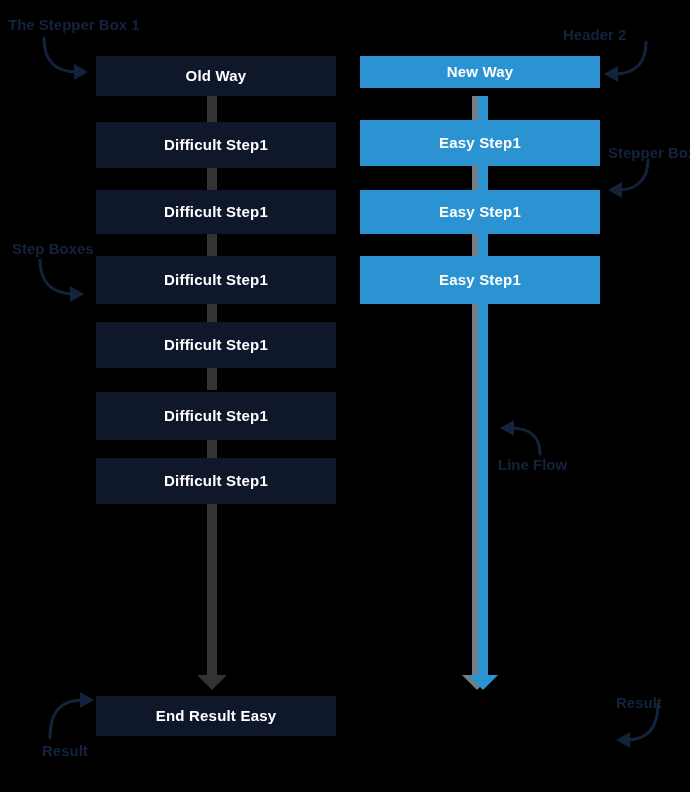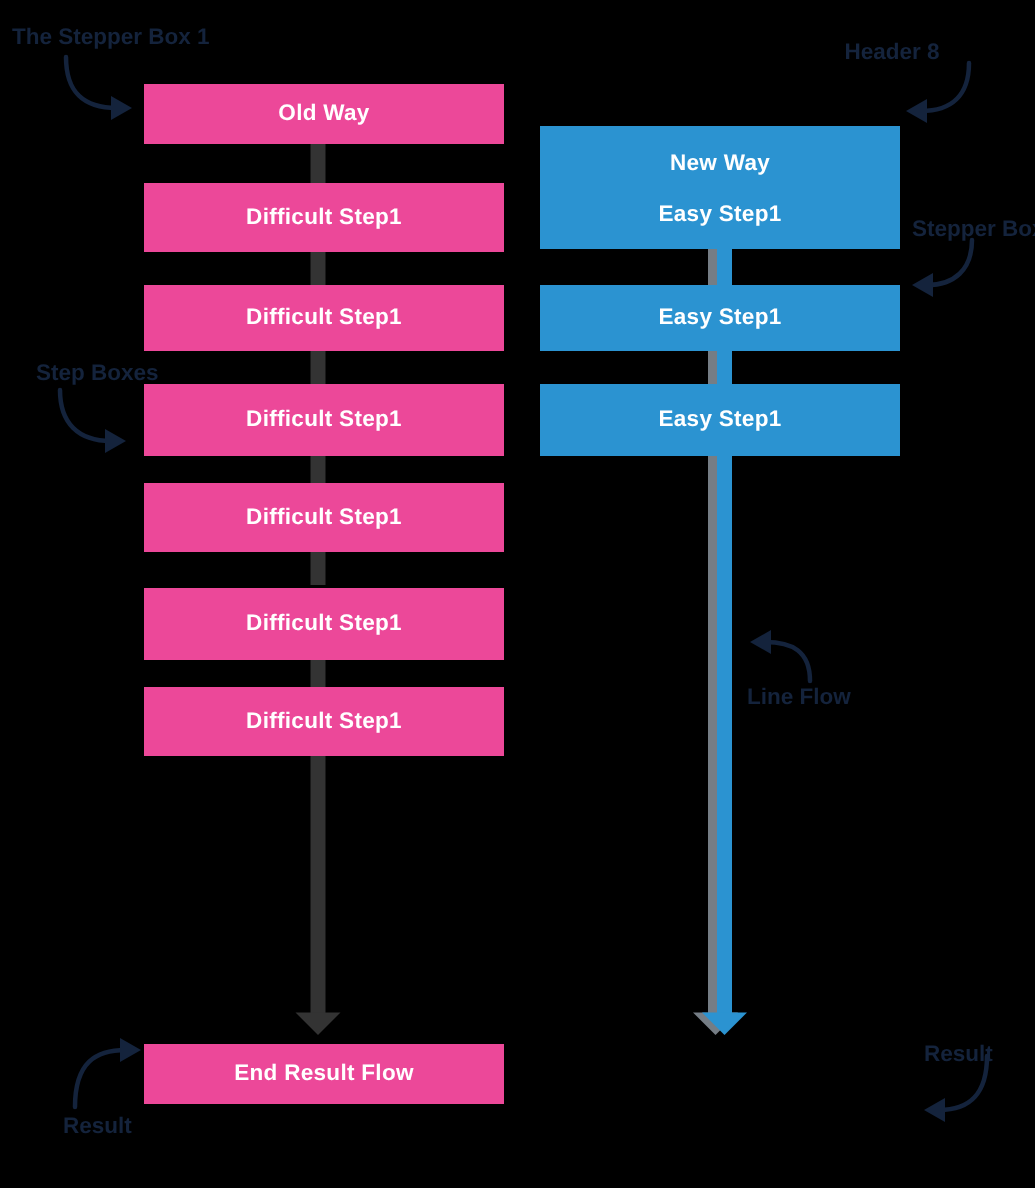--- a/index.html
+++ b/index.html
@@ -27,21 +27,21 @@
     box-sizing: border-box;
     font-size: 15px;
     font-weight: bold;
     letter-spacing: 0.2px;
     color: #ffffff;
     text-align: center;
     line-height: 1.1;
     user-select: none;
   }
   .node.old {
-    background: #ec4899;
+    background: #0f172a;
   }
   .node.new {
     background: #2b93d1;
   }
 
   
   .conn {
     position: absolute;
   }
   .conn.old {
@@ -109,59 +109,59 @@
   <div class="node old" style="left:96px; top:190px; width:240px; height:44px;">Difficult Step1</div>
 
   <div class="node old" style="left:96px; top:256px; width:240px; height:48px;">Difficult Step1</div>
 
   <div class="node old" style="left:96px; top:322px; width:240px; height:46px;">Difficult Step1</div>
 
   <div class="node old" style="left:96px; top:392px; width:240px; height:48px;">Difficult Step1</div>
 
   <div class="node old" style="left:96px; top:458px; width:240px; height:46px;">Difficult Step1</div>
 
-  <div class="node old" style="left:96px; top:696px; width:240px; height:40px;">End Result Flow</div>
+  <div class="node old" style="left:96px; top:696px; width:240px; height:40px;">End Result Easy</div>
 
   <div class="conn rail" style="left:472px; top:96px; width:10px; height:580px;"></div>
   <div class="arrow rail" style="left:462px; top:675px;"></div>
 
   <div class="conn new" style="left:478px; top:96px; width:10px; height:28px;"></div>
   <div class="conn new" style="left:478px; top:166px; width:10px; height:24px;"></div>
   <div class="conn new" style="left:478px; top:234px; width:10px; height:22px;"></div>
   <div class="conn new" style="left:478px; top:304px; width:10px; height:372px;"></div>
   <div class="arrow new" style="left:468px; top:675px;"></div>
 
-  <div class="node new" style="left:360px; top:56px; width:240px; height:50px;margin-top:28px;">New Way</div>
+  <div class="node new" style="left:360px; top:56px; width:240px; height:32px;">New Way</div>
 
   <div class="node new" style="left:360px; top:120px; width:240px; height:46px;">Easy Step1</div>
 
   <div class="node new" style="left:360px; top:190px; width:240px; height:44px;">Easy Step1</div>
 
   <div class="node new" style="left:360px; top:256px; width:240px; height:48px;">Easy Step1</div>
 
 
   <div class="anno" style="left:8px; top:16px;">The Stepper Box 1</div>
   <svg class="anno-svg" width="90" height="50" style="left:36px; top:32px;">
     <path d="M8 6 C 8 30, 20 40, 42 40"></path>
     <polygon points="38,32 52,40 38,48"></polygon>
   </svg>
 
-  <div class="anno" style="left:563px; top:26px;">Header 8</div>
+  <div class="anno" style="left:563px; top:26px;">Header 2</div>
   <svg class="anno-svg" width="80" height="50" style="left:600px; top:40px;">
     <path d="M46 2 C 46 24, 34 34, 14 34"></path>
     <polygon points="18,26 4,34 18,42"></polygon>
   </svg>
 
   <div class="anno" style="left:608px; top:144px;">Stepper Box</div>
   <svg class="anno-svg" width="80" height="50" style="left:606px; top:158px;">
     <path d="M42 2 C 42 22, 30 32, 12 32"></path>
     <polygon points="16,24 2,32 16,40"></polygon>
   </svg>
 
-  <div class="anno" style="left:24px; top:240px;">Step Boxes</div>
+  <div class="anno" style="left:12px; top:240px;">Step Boxes</div>
   <svg class="anno-svg" width="90" height="50" style="left:34px; top:256px;">
     <path d="M6 4 C 6 26, 18 38, 40 38"></path>
     <polygon points="36,30 50,38 36,46"></polygon>
   </svg>
 
   <div class="anno" style="left:498px; top:456px;text-align:right;">Line Flow</div>
   <svg class="anno-svg" width="80" height="50" style="left:496px; top:424px;">
     <path d="M44 30 C 44 10, 32 4, 14 4"></path>
     <polygon points="18,-4 4,4 18,12"></polygon>
   </svg>

